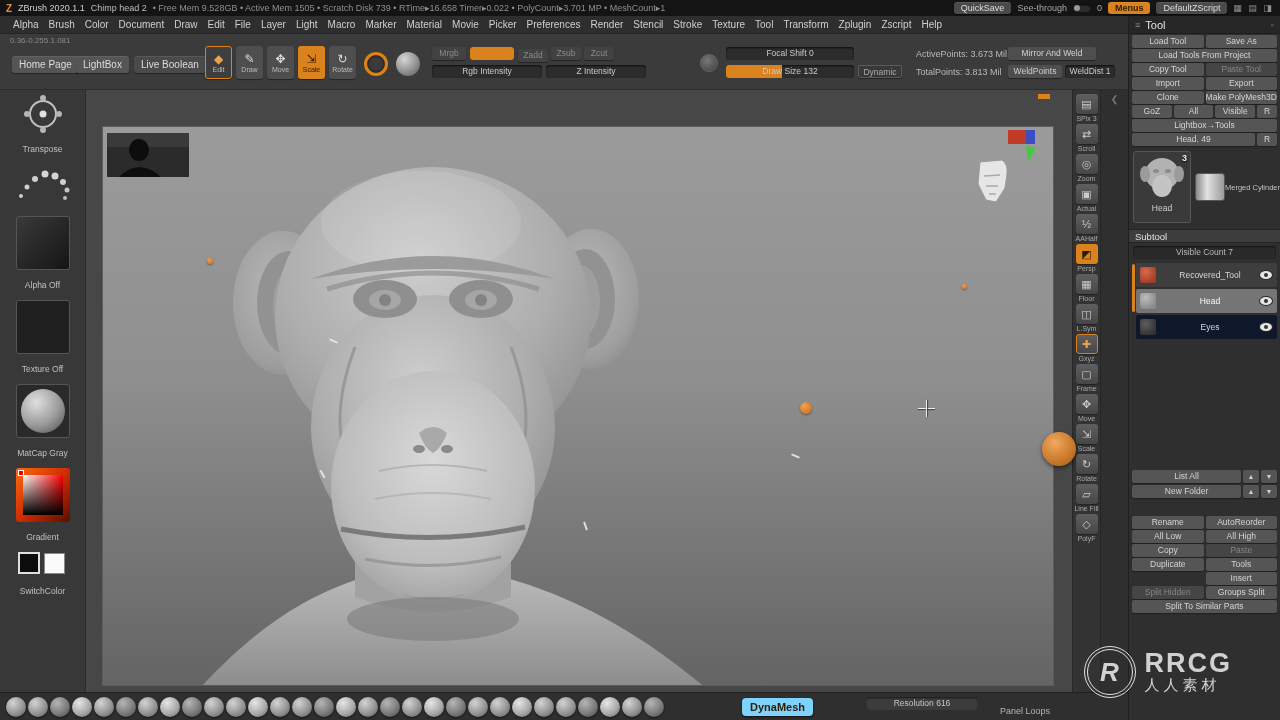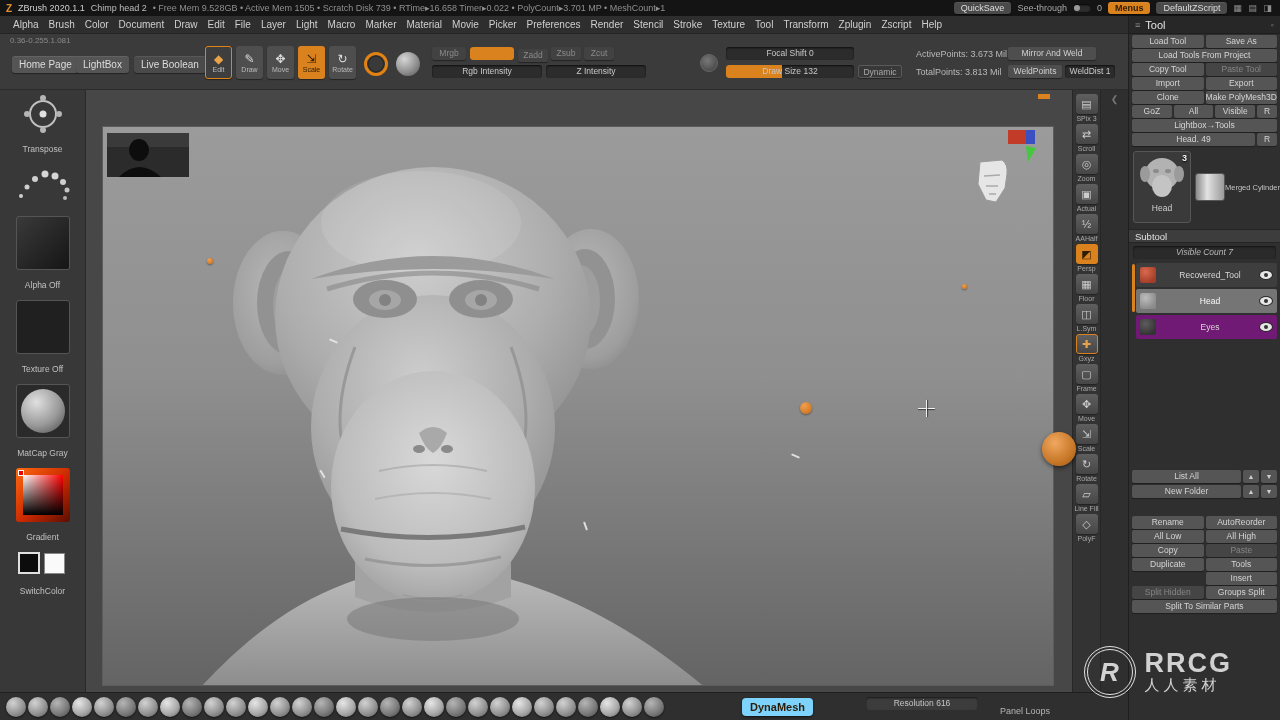--- a/index.html
+++ b/index.html
@@ -117,28 +117,28 @@
   .thumb-col{flex:1;display:flex;flex-direction:row;align-items:center;}
   .mini-thumb{width:30px;height:28px;border-radius:3px;border:1px solid #565656;background:#3a3a3a;position:relative;}
   .mini-thumb.cyl{background:linear-gradient(90deg,#8a8a8a,#e2e2e2 40%,#9a9a9a);}
   .mini-row{display:flex;gap:6px;margin-top:2px;}
   .mini-thumb.sb{display:flex;align-items:center;justify-content:center;width:26px;height:24px;}
   .mini-thumb.head2{width:26px;height:24px;background:radial-gradient(circle at 40% 35%,#b8b8b8,#6e6e6e);}
   .sglyph{color:#e8861a;font-weight:bold;font-size:14px;}
   .mini-label{font-size:7.5px;color:#c2c2c2;text-align:center;white-space:nowrap;}
 
   .section-head{height:14px;background:#3d3d3d;margin-top:4px;display:flex;align-items:center;padding:0 6px;font-size:9.5px;color:#e2e2e2;border-top:1px solid #252525;border-bottom:1px solid #252525;}
-  .visible-row{height:13px;margin:3px 4px 2px;background:#2a2a2a;border-radius:3px;box-shadow:inset 0 1px 2px rgba(0,0,0,.6);font-size:8.5px;color:#b5b5b5;text-align:center;line-height:13px;font-style:italic;}
+  .visible-row{height:13px;margin:3px 4px 2px;background:#2a2a2a;border-radius:3px;box-shadow:inset 0 1px 2px rgba(0,0,0,.6);font-size:8.5px;color:#b5b5b5;text-align:center;line-height:13px;}
   .sub-list{position:relative;padding-left:4px;margin:0 2px;}
   .sub-list::before{content:"";position:absolute;left:1px;top:3px;height:48px;width:3px;background:#d9821e;border-radius:2px;}
   .sub-row{display:flex;align-items:center;height:24px;background:#4a4a4a;margin:2px 1px;border-radius:2px;}
   .sub-row.group{background:#3e3e3e;}
   .sub-row.selected{background:#757575;}
   .sub-row.selected .sub-label{color:#fafafa;}
-  .sub-row.dark{background:#701a75;}
+  .sub-row.dark{background:#0f172a;}
   .sub-thumb{width:16px;height:16px;border-radius:2px;margin:0 4px;background:radial-gradient(circle at 35% 30%,#bdbdbd,#8a8a8a 75%);flex:0 0 16px;}
   .sub-thumb.red{background:radial-gradient(circle at 35% 30%,#d86a4e,#a33d28 75%);}
   .sub-thumb.dark{background:radial-gradient(circle at 35% 30%,#5d5d5d,#333 75%);}
   .sub-label{flex:1;font-size:8.5px;color:#d8d8d8;text-align:center;overflow:hidden;white-space:nowrap;}
   .eye{width:12px;height:8px;background:#e6e6e6;border-radius:50%;margin-right:5px;position:relative;box-shadow:0 0 0 1px #2c2c2c;flex:0 0 12px;}
   .eye-dot{position:absolute;left:4px;top:2px;width:4px;height:4px;border-radius:50%;background:#333;}
   .sub-space{height:128px;}
 
   
   .bottom-bar{height:28px;background:#2f2f2f;border-top:1px solid #1f1f1f;display:flex;align-items:center;padding-left:6px;position:relative;flex:0 0 28px;}

